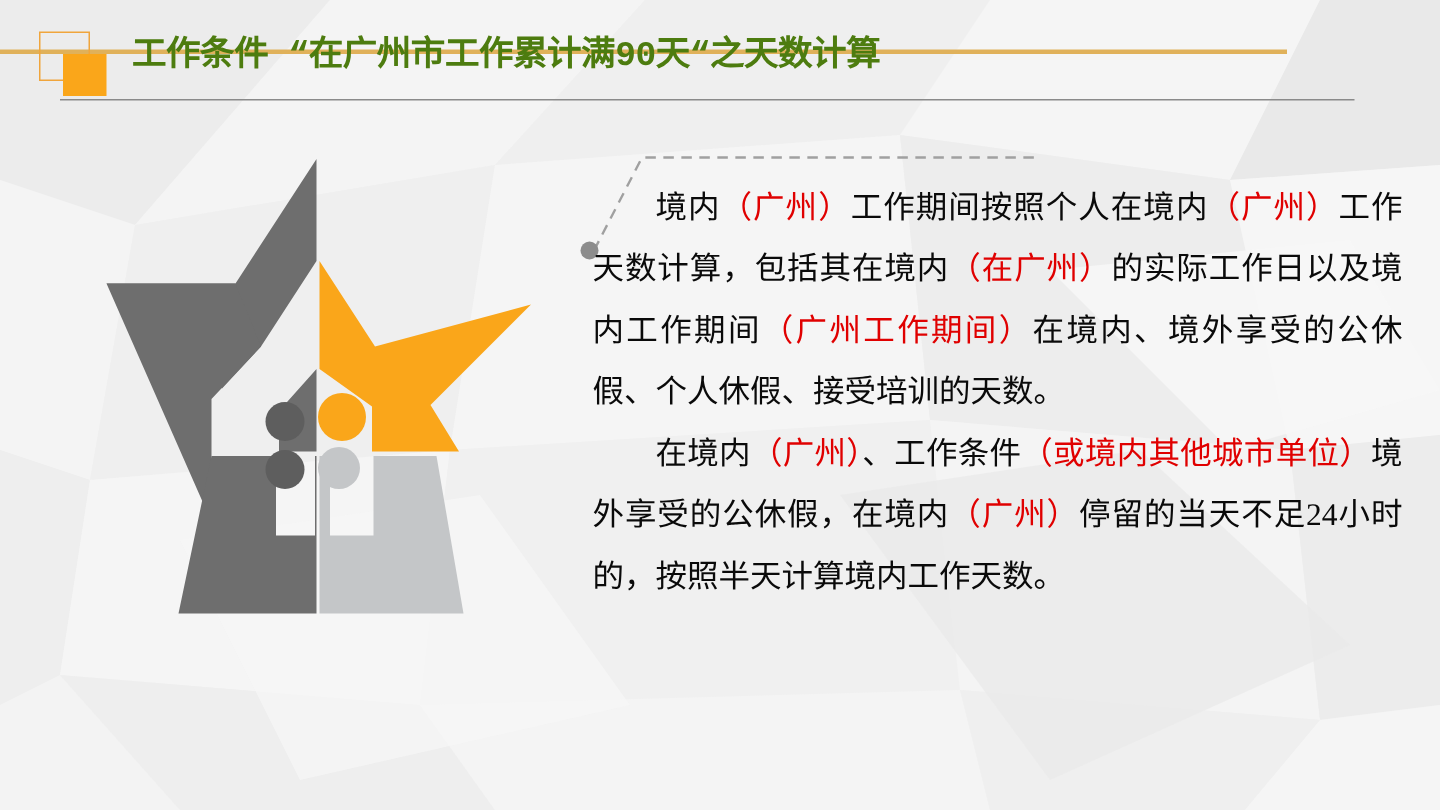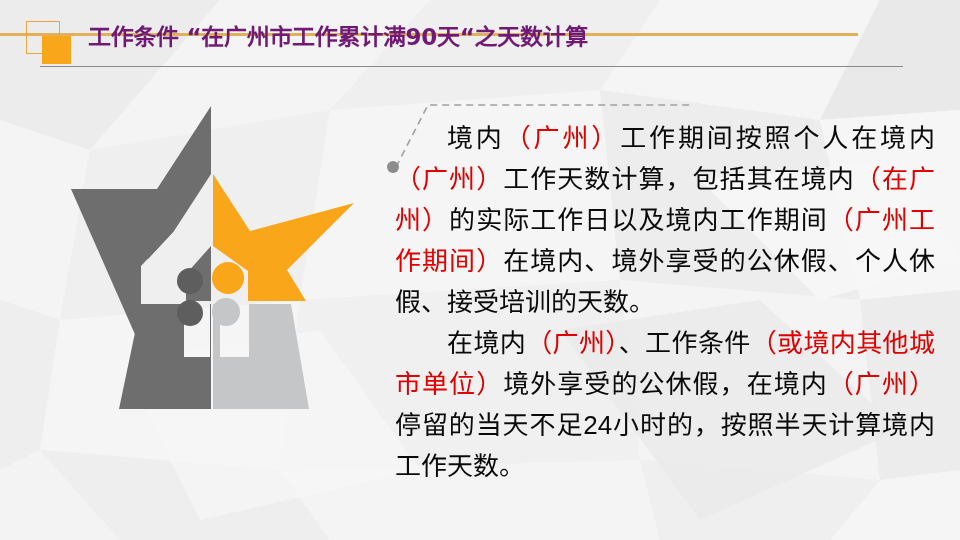--- a/index.html
+++ b/index.html
@@ -89,22 +89,22 @@
     height: 90px;
     pointer-events: none;
   }
 
   
   #body-text {
     position: absolute;
     left: 395px;
     top: 118px;
     width: 540px;
-    font-family: Liberation Sans, sans-serif;
-    font-size: 26px;
+    font-family: Liberation Serif, serif;
+    font-size: 21px;
     line-height: 41px;
     color: #0a0a0a;
     text-align: justify;
     text-justify: inter-character;
   }
   #body-text p {
     margin: 0;
     text-indent: 2em;
   }
   .hl {
@@ -141,21 +141,21 @@
     <polygon points="560,330 760,300 900,430 700,520" fill="#eaeaea" opacity="0.75"></polygon>
     <polygon points="700,180 900,160 960,260 820,300" fill="#f7f7f7" opacity="0.8"></polygon>
     <polygon points="120,360 320,330 420,470 200,520" fill="#f6f6f6" opacity="0.7"></polygon>
   </svg>
 
   <div id="title-bar">
     <div class="title-rule-gold" style="background: rgb(224, 177, 90);"></div>
     <div class="deco-square-outline" style="border-color: rgb(240, 165, 60);"></div>
     <div class="deco-square-fill" style="background: rgb(250, 166, 26);"></div>
     <div class="title-rule-gray" style="background: rgb(138, 138, 138);"></div>
-    <div id="title-text" style="color: #701a75;">工作条件  “在广州市工作累计满90天“之天数计算</div>
+    <div id="title-text" style="color: #4d7c0f; font-family: Liberation Mono, monospace;">工作条件  “在广州市工作累计满90天“之天数计算</div>
   </div>
 
   <svg id="star-graphic" viewBox="0 0 300 320">
 
     <path d="M149 10 L149 78 L112 135 L86 163 L9 93 L95 93 Z" fill="#6e6e6e"></path>
       <path d="M9 93 L95 93 L112 135 L79 170 L79 205 L124 205 L124 178 L149 150 L149 205 L79 205 L79 252 Z" fill="#6e6e6e"></path>
       <path d="M151 10 L151 78 L188 135 L292 107 L225 174 L244 205 L186 205 L186 175 L151 150 Z" fill="#faa61a"></path>
       <path d="M79 208 L122 208 L122 261 L148 261 L148 208 L149 208 L149 313 L57 313 Z" fill="#6e6e6e"></path>
       <path d="M151 208 L151 313 L247 313 L229 208 L187 208 L187 261 L158 261 L158 208 Z" fill="#c4c6c8"></path>
       <circle cx="128" cy="185" r="13" fill="#5e5e5e"></circle>

